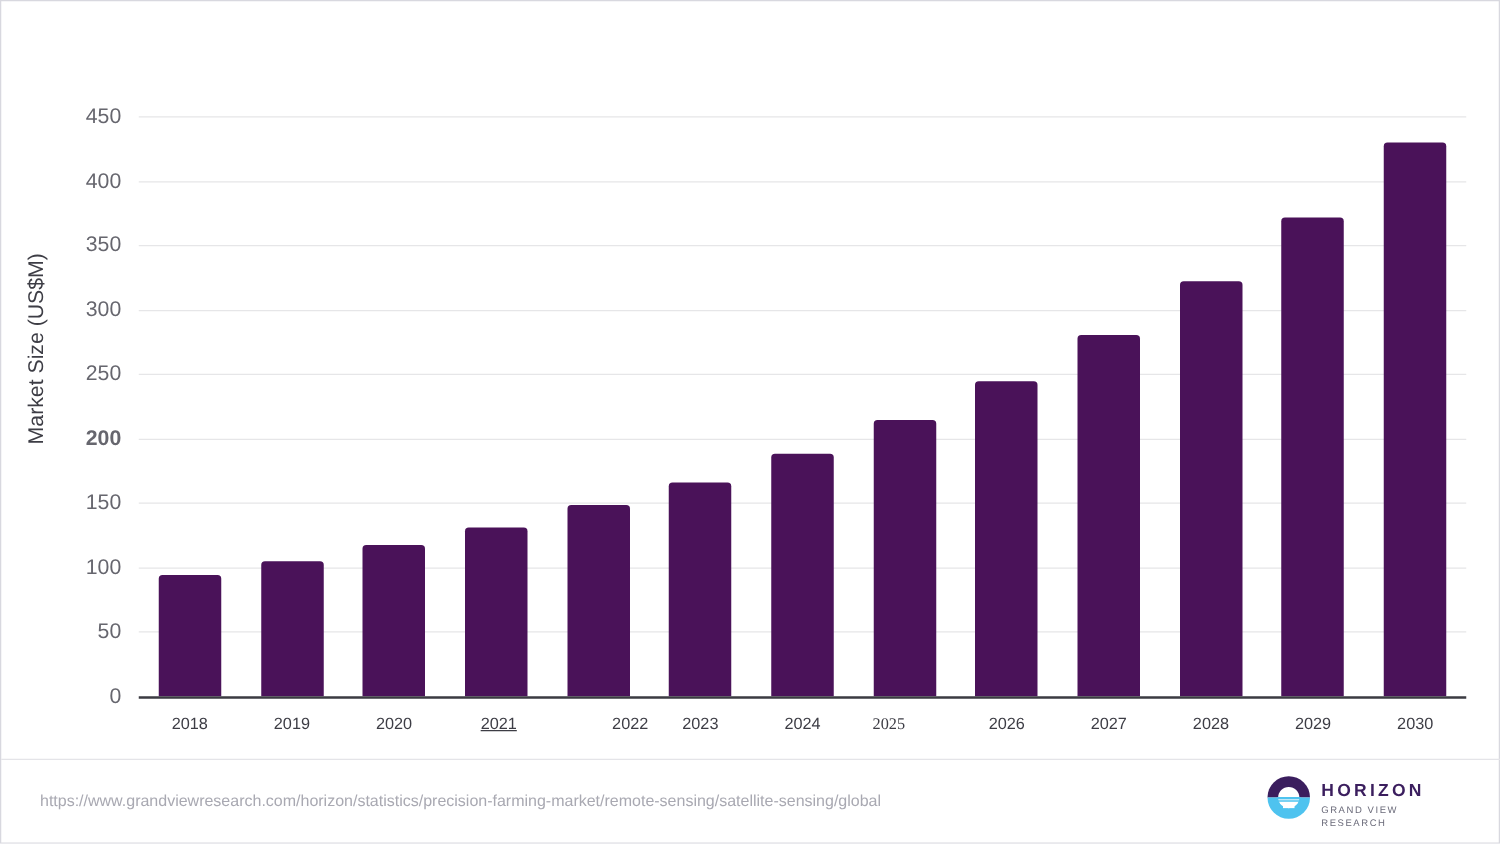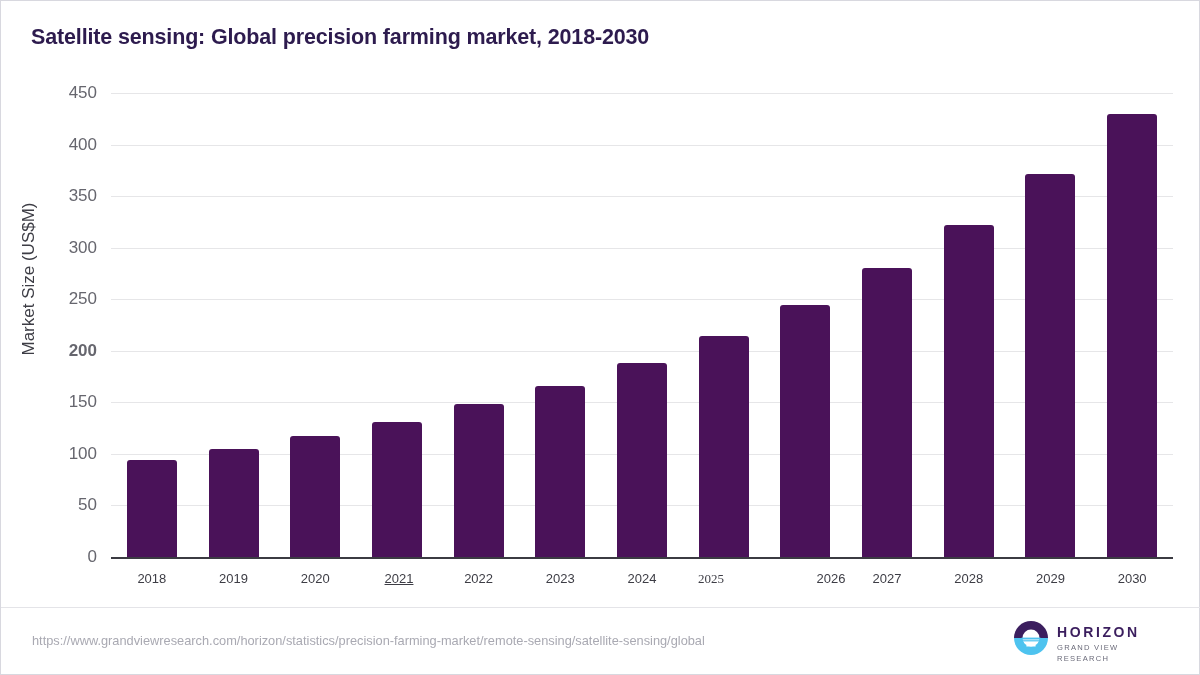--- a/index.html
+++ b/index.html
@@ -134,21 +134,20 @@
     color: #6b6b7a;
     letter-spacing: 1.25px;
     line-height: 11px;
   }
 </style>
 </head>
 <body>
 
 <div id="figure">
 
-  <div id="chart-title">Satellite sensing: Global precision farming market, 2018-2030</div>
 
   <div id="ytick-labels">
       <div class="ytick-label" style="top: 556px;">0</div>
       <div class="ytick-label" style="top: 504.444px;">50</div>
       <div class="ytick-label" style="top: 452.889px;">100</div>
       <div class="ytick-label" style="top: 401.333px;">150</div>
       <div class="ytick-label" style="top: 349.778px; font-weight: bold;">200</div>
       <div class="ytick-label" style="top: 298.222px;">250</div>
       <div class="ytick-label" style="top: 246.667px;">300</div>
       <div class="ytick-label" style="top: 195.111px;">350</div>
@@ -237,22 +236,22 @@
     <div id="logo-text-wrap">
       <div id="logo-wordmark">HORIZON</div>
       <div id="logo-tagline">GRAND VIEW RESEARCH</div>
     </div>
   </div>
 
 <div class="xtick-label" style="left: 110.846px; width: 80px;">2018</div>
     <div class="xtick-label" style="left: 192.538px; width: 80px;">2019</div>
     <div class="xtick-label" style="left: 274.231px; width: 80px;">2020</div>
     <div class="xtick-label" style="left: 358px; width: 80px; text-decoration: underline;">2021</div>
-    <div class="xtick-label" style="left: 437.615px; width: 80px;">2022</div>
+    <div class="xtick-label" style="left: 437.615px; width: 80px; text-align: right;">2022</div>
     <div class="xtick-label" style="left: 519.308px; width: 80px;">2023</div>
     <div class="xtick-label" style="left: 601px; width: 80px;">2024</div>
     <div class="xtick-label" style="left: 670px; width: 80px; font-family: Liberation Serif, serif;">2025</div>
-    <div class="xtick-label" style="left: 764.385px; width: 80px; text-align: right;">2026</div>
+    <div class="xtick-label" style="left: 764.385px; width: 80px;">2026</div>
     <div class="xtick-label" style="left: 846.077px; width: 80px;">2027</div>
     <div class="xtick-label" style="left: 927.769px; width: 80px;">2028</div>
     <div class="xtick-label" style="left: 1009.46px; width: 80px;">2029</div>
     <div class="xtick-label" style="left: 1091.15px; width: 80px;">2030</div>
   </div>
 
 </body></html>

